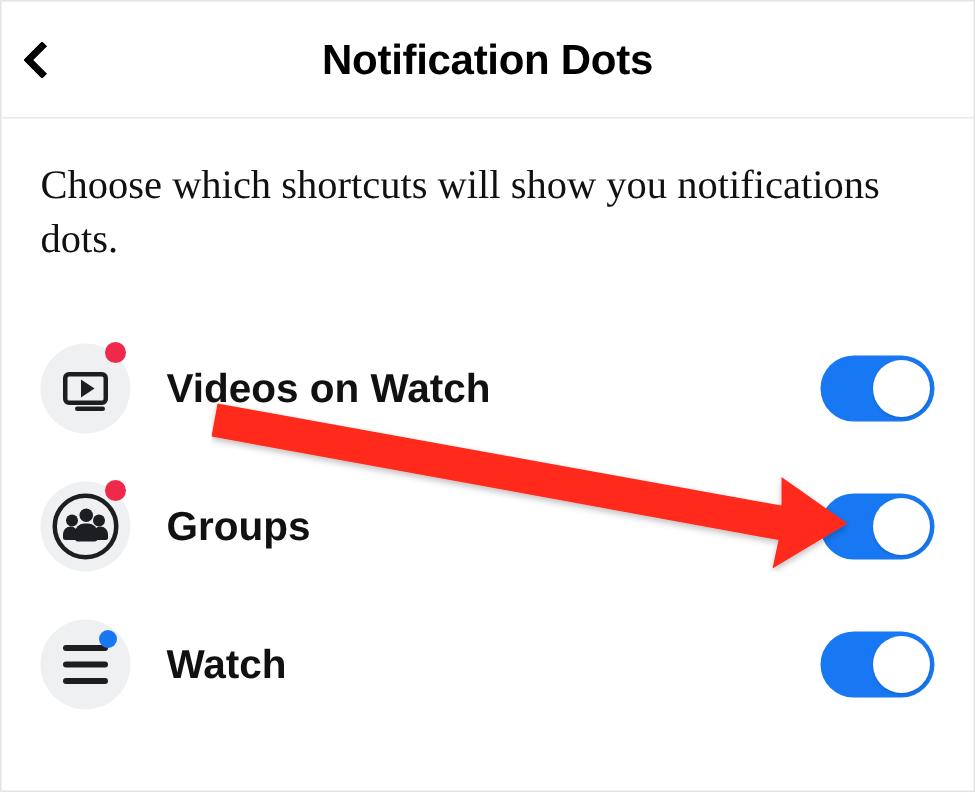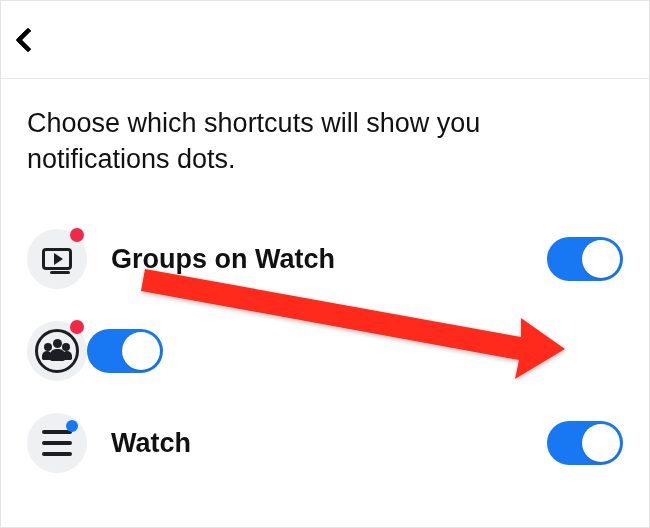--- a/index.html
+++ b/index.html
@@ -3,21 +3,21 @@
 <meta charset="utf-8">
 <style>
   * { box-sizing: border-box; margin: 0; padding: 0; }
   html, body { width: 650px; height: 528px; font-family: -apple-system, Helvetica, Arial, sans-serif; background: #fff; }
   .frame { width: 650px; height: 528px; position: relative; background: #fff; border: 1px solid #e4e4e4; overflow: hidden; }
   .header { height: 78px; display: flex; align-items: center; justify-content: center; position: relative; border-bottom: 1px solid #e9e9e9; }
   .back-btn { position: absolute; left: 18px; top: 0; height: 78px; width: 50px; display: flex; align-items: center; justify-content: flex-start; cursor: pointer; }
   .back-chevron { width: 18px; height: 18px; border-left: 5px solid #000; border-bottom: 5px solid #000; transform: rotate(45deg); border-radius: 2px; }
   .title { font-size: 28px; font-weight: 700; color: #000; letter-spacing: -0.2px; }
   .content { padding: 26px 26px 0 26px; }
-  .description { font-size: 27px; line-height: 36px; color: #111; margin-bottom: 36px; }
+  .description { font-size: 27px; line-height: 36px; color: #111; margin-bottom: 36px; font-family: Liberation Serif, serif; }
   .row { display: flex; align-items: center; height: 92px; }
   .icon-holder { width: 60px; height: 60px; border-radius: 50%; background: #eef0f2; display: flex; align-items: center; justify-content: center; position: relative; flex-shrink: 0; }
   .red-dot { position: absolute; width: 14px; height: 14px; background: #f02849; border-radius: 50%; top: -1px; right: 3px; }
   .blue-dot { position: absolute; width: 12px; height: 12px; background: #1877f2; border-radius: 50%; top: 7px; right: 9px; }
   .row-label { margin-left: 24px; font-size: 27px; font-weight: 600; color: #111; flex: 1; }
   .toggle { width: 76px; height: 44px; border-radius: 22px; position: relative; cursor: pointer; }
   .toggle.on { background: #1877f2; }
   .toggle .knob { position: absolute; width: 38px; height: 38px; border-radius: 50%; background: #fff; top: 3px; right: 3px; box-shadow: 0 1px 2px rgba(0,0,0,0.15); }
   
   .tv { width: 30px; height: 22px; border: 3px solid #1c1e21; border-radius: 4px; position: relative; display:flex; align-items:center; justify-content:center; }
@@ -42,52 +42,54 @@
 </style>
 </head>
 <body>
 
 <div class="frame">
 
   <div class="header">
     <div class="back-btn">
       <div class="back-chevron"></div>
     </div>
+    <div class="title">Notification Dots</div>
   </div>
 
   <div class="content">
     <div class="description">Choose which shortcuts will show you notifications dots.</div>
 
     <div class="row">
       <div class="icon-holder">
         <div class="tv">
             <div class="play"></div>
           </div>
         <div class="red-dot"></div>
       </div>
-      <div class="row-label">Groups on Watch</div>
+      <div class="row-label">Videos on Watch</div>
       <div class="toggle on">
         <div class="knob"></div>
       </div>
     </div>
 
     <div class="row">
       <div class="icon-holder">
         <div class="groups-ring">
           <div class="people">
             <div class="head l"></div>
               <div class="head c"></div>
               <div class="head r"></div>
             <div class="body l"></div>
               <div class="body c"></div>
               <div class="body r"></div>
           </div>
         </div>
         <div class="red-dot"></div>
       </div>
+      <div class="row-label">Groups</div>
       <div class="toggle on">
         <div class="knob"></div>
       </div>
     </div>
 
     <div class="row">
       <div class="icon-holder">
         <div class="menu-lines">
           <div class="menu-line"></div>
             <div class="menu-line"></div>

